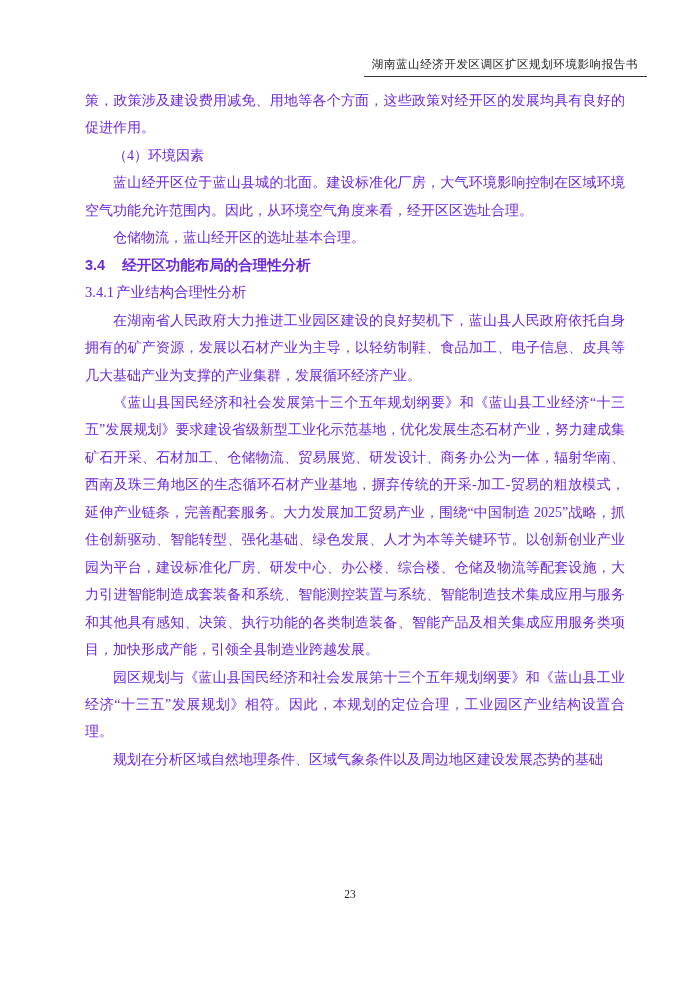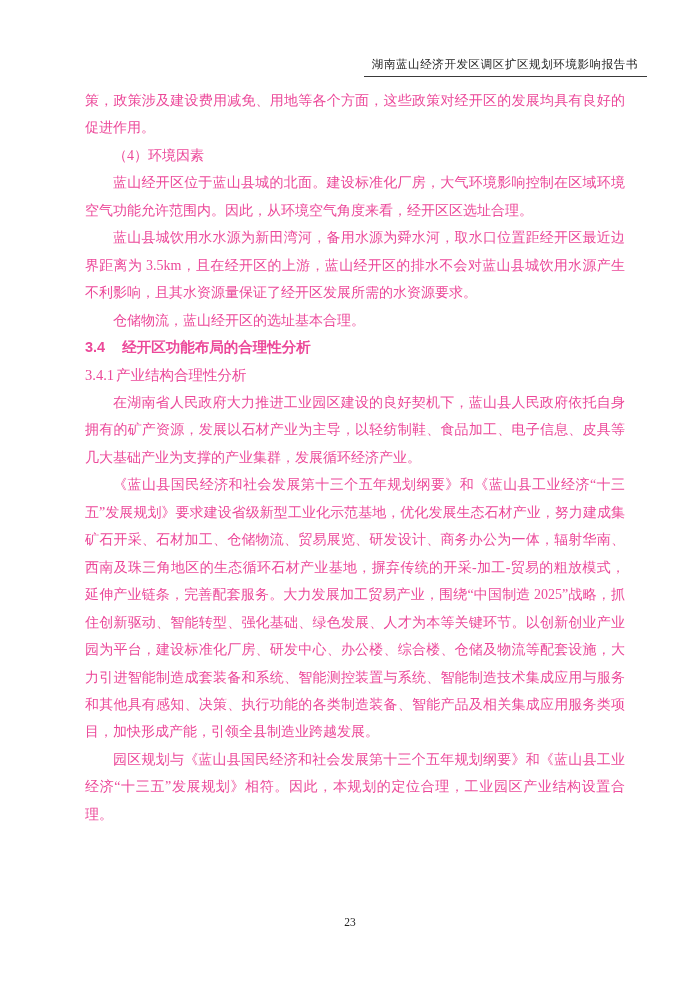--- a/index.html
+++ b/index.html
@@ -31,42 +31,42 @@
   }
   
   .doc-body {
     position: absolute;
     left: 85px;
     top: 87px;
     width: 540px;
     font-size: 14px;
     line-height: 27.45px;
     text-align: justify;
-    color: #ec4899;
+    color: #6d28d9;
   }
   .para { text-indent: 2em; }
   .para.no-indent { text-indent: 0; }
   .h1 {
     font-family: "Liberation Sans", "DejaVu Sans", sans-serif;
     font-weight: bold;
     font-size: 14.5px;
     text-align: left;
   }
   .h2 {
     font-size: 14.5px;
     font-weight: normal;
     text-align: left;
   }
   .h-num { display: inline-block; }
   .h1 .h-title { margin-left: 17px; }
   .h2 .h-title { margin-left: 2px; }
   
   .page-footer {
     position: absolute;
-    top: 916px;
+    top: 888px;
     left: 0;
     width: 700px;
     text-align: center;
     font-size: 11.5px;
     color: #222222;
   }
 </style>
 </head>
 <body>
 
@@ -75,35 +75,35 @@
   <div class="running-header">湖南蓝山经济开发区调区扩区规划环境影响报告书</div>
 
   <div class="doc-body">
 
     <p class="para no-indent">策，政策涉及建设费用减免、用地等各个方面，这些政策对经开区的发展均具有良好的促进作用。</p>
 
     <p class="para">（4）环境因素</p>
 
     <p class="para">蓝山经开区位于蓝山县城的北面。建设标准化厂房，大气环境影响控制在区域环境空气功能允许范围内。因此，从环境空气角度来看，经开区区选址合理。</p>
 
-    <p class="para">蓝山县城饮用水水源为新田湾河，备用水源为舜水河，取水口位置距经开区最近边界距离为 3.5km，且在经开区的上游，蓝山经开区的排水不会对蓝山县城饮用水源产生不利影响，且其水资源量保证了经开区发展所需的水资源要求。</p>
 
     <p class="para">仓储物流，蓝山经开区的选址基本合理。</p>
 
     <p class="h1"><span class="h-num">3.4</span><span class="h-title">经开区功能布局的合理性分析</span></p>
 
     <p class="h2"><span class="h-num">3.4.1</span><span class="h-title">产业结构合理性分析</span></p>
 
     <p class="para">在湖南省人民政府大力推进工业园区建设的良好契机下，蓝山县人民政府依托自身拥有的矿产资源，发展以石材产业为主导，以轻纺制鞋、食品加工、电子信息、皮具等几大基础产业为支撑的产业集群，发展循环经济产业。</p>
 
     <p class="para">《蓝山县国民经济和社会发展第十三个五年规划纲要》和《蓝山县工业经济“十三五”发展规划》要求建设省级新型工业化示范基地，优化发展生态石材产业，努力建成集矿石开采、石材加工、仓储物流、贸易展览、研发设计、商务办公为一体，辐射华南、西南及珠三角地区的生态循环石材产业基地，摒弃传统的开采-加工-贸易的粗放模式，延伸产业链条，完善配套服务。大力发展加工贸易产业，围绕“中国制造 2025”战略，抓住创新驱动、智能转型、强化基础、绿色发展、人才为本等关键环节。以创新创业产业园为平台，建设标准化厂房、研发中心、办公楼、综合楼、仓储及物流等配套设施，大力引进智能制造成套装备和系统、智能测控装置与系统、智能制造技术集成应用与服务和其他具有感知、决策、执行功能的各类制造装备、智能产品及相关集成应用服务类项目，加快形成产能，引领全县制造业跨越发展。</p>
 
     <p class="para">园区规划与《蓝山县国民经济和社会发展第十三个五年规划纲要》和《蓝山县工业经济“十三五”发展规划》相符。因此，本规划的定位合理，工业园区产业结构设置合理。</p>
 
 
+    <p class="para">规划在分析区域自然地理条件、区域气象条件以及周边地区建设发展态势的基础</p>
 
   </div>
 
   <div class="page-footer">
     <span>23</span>
   </div>
 
 </div>
 
 </body></html>

